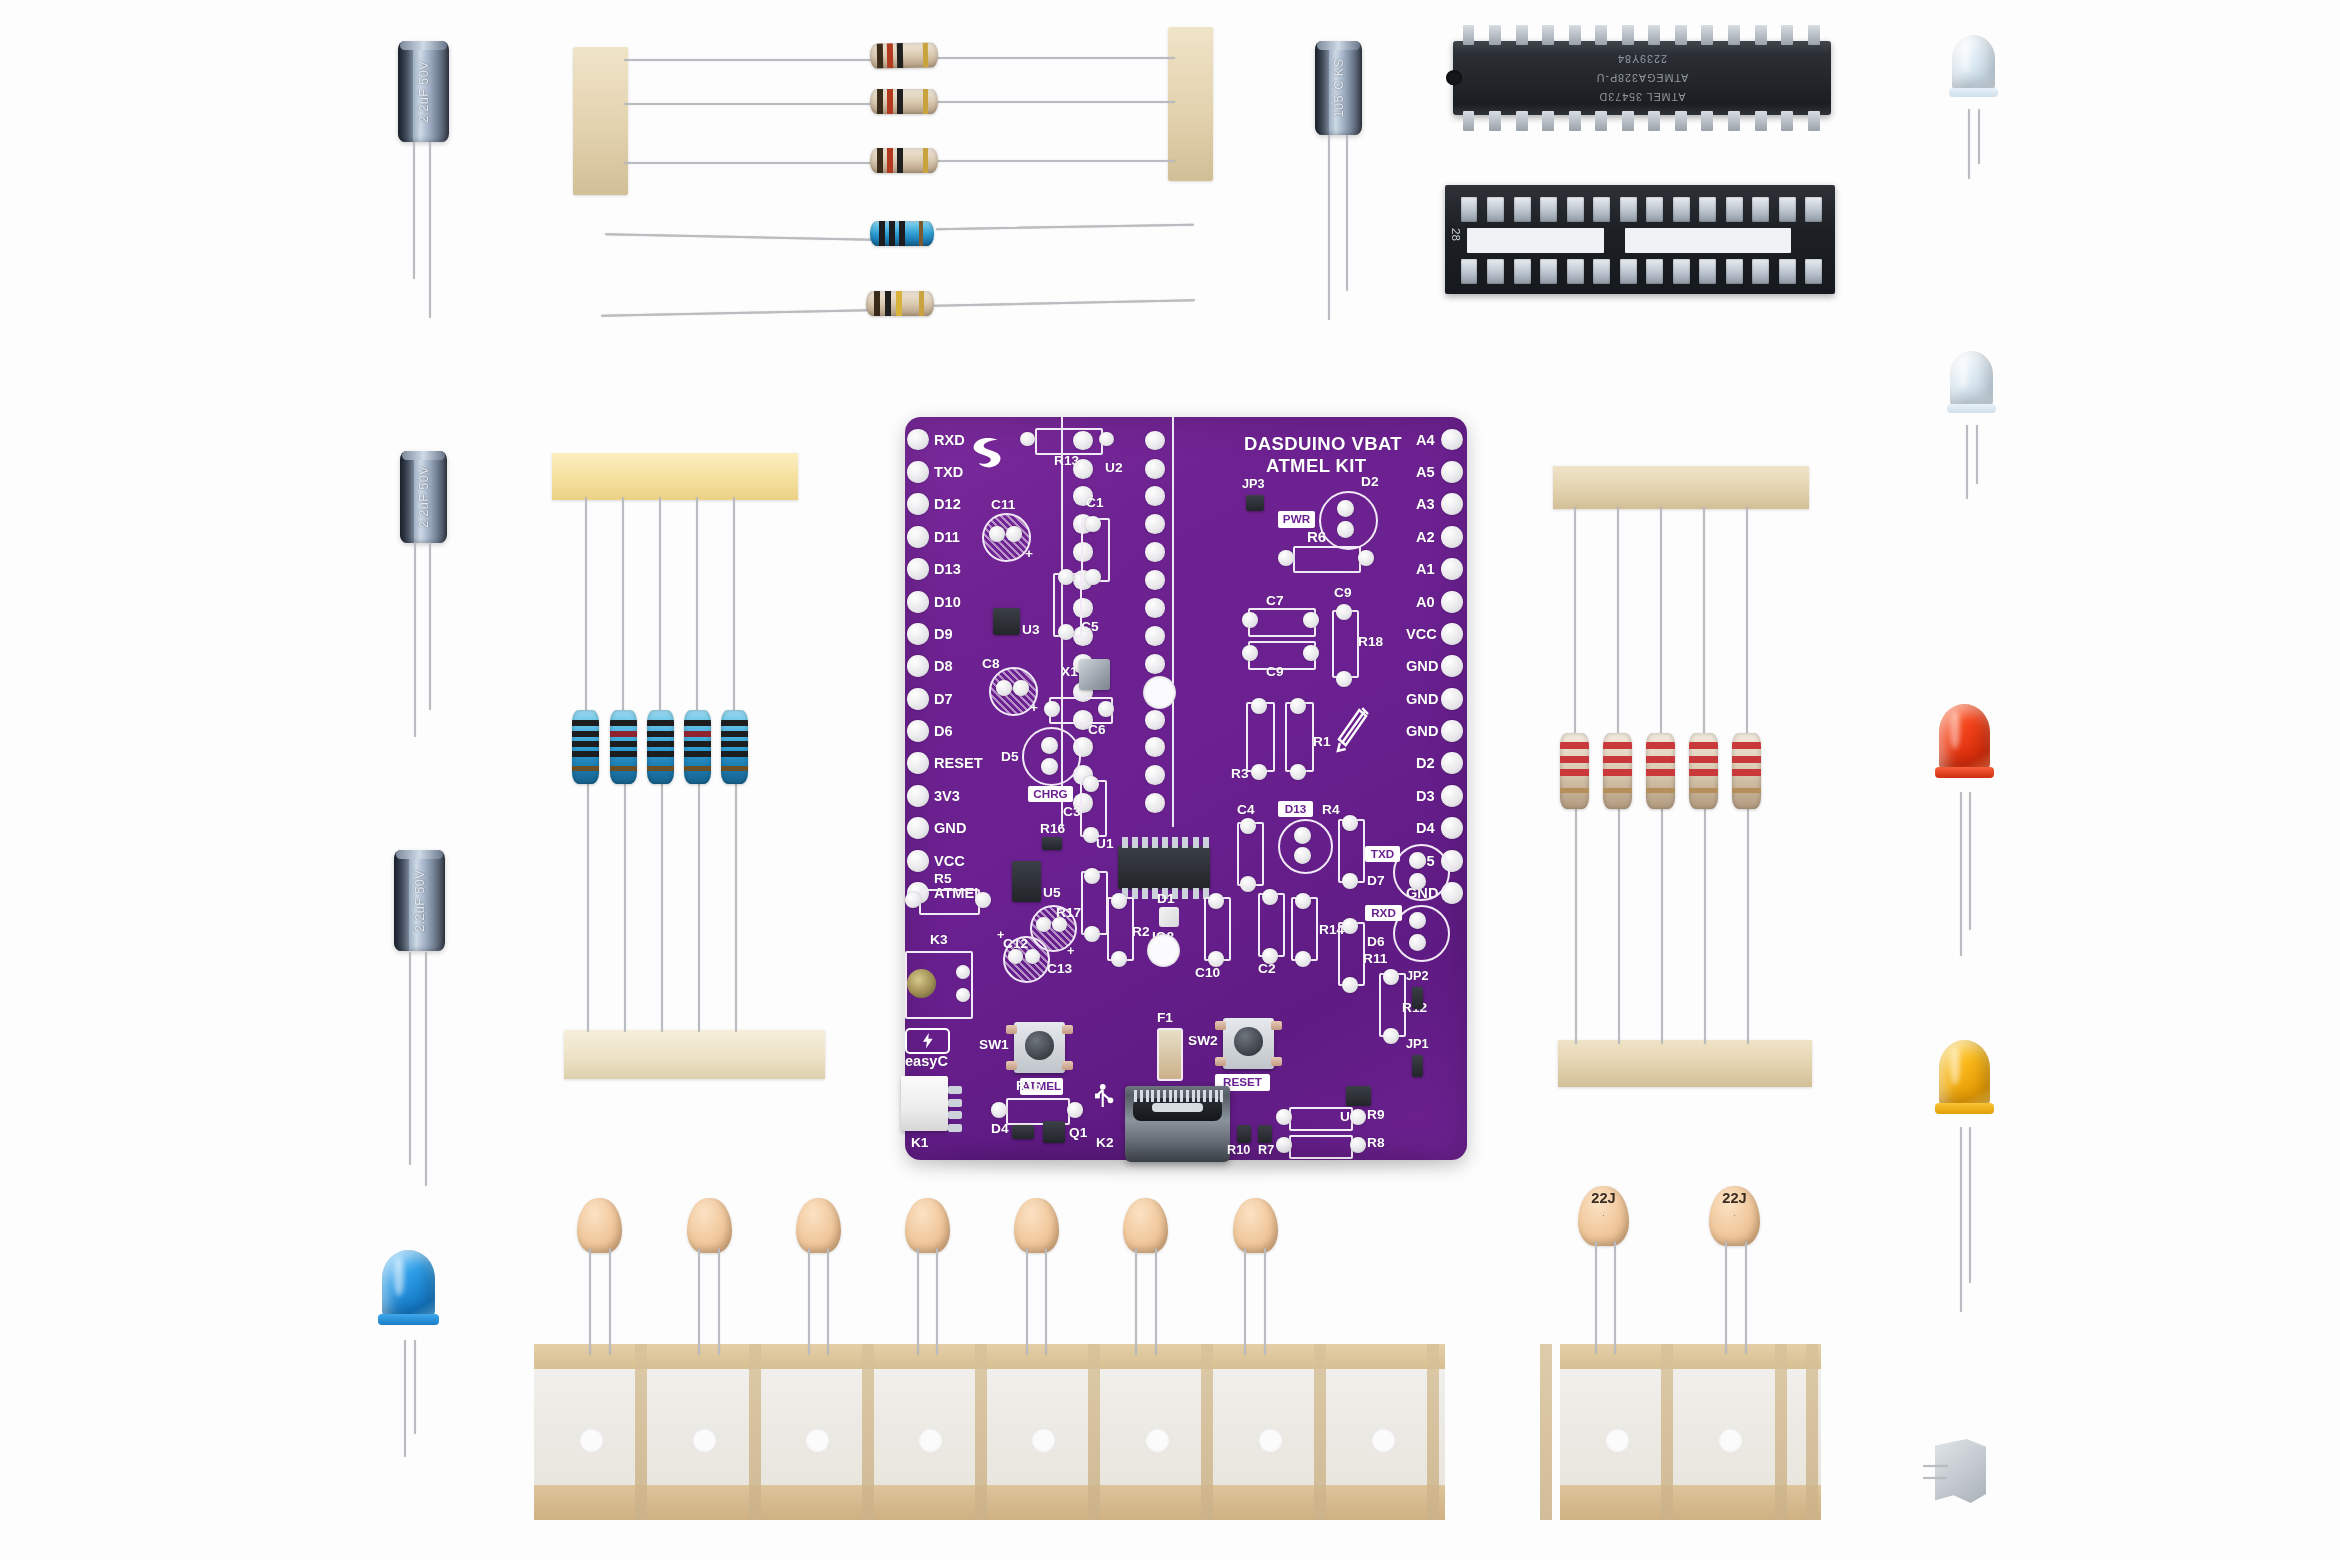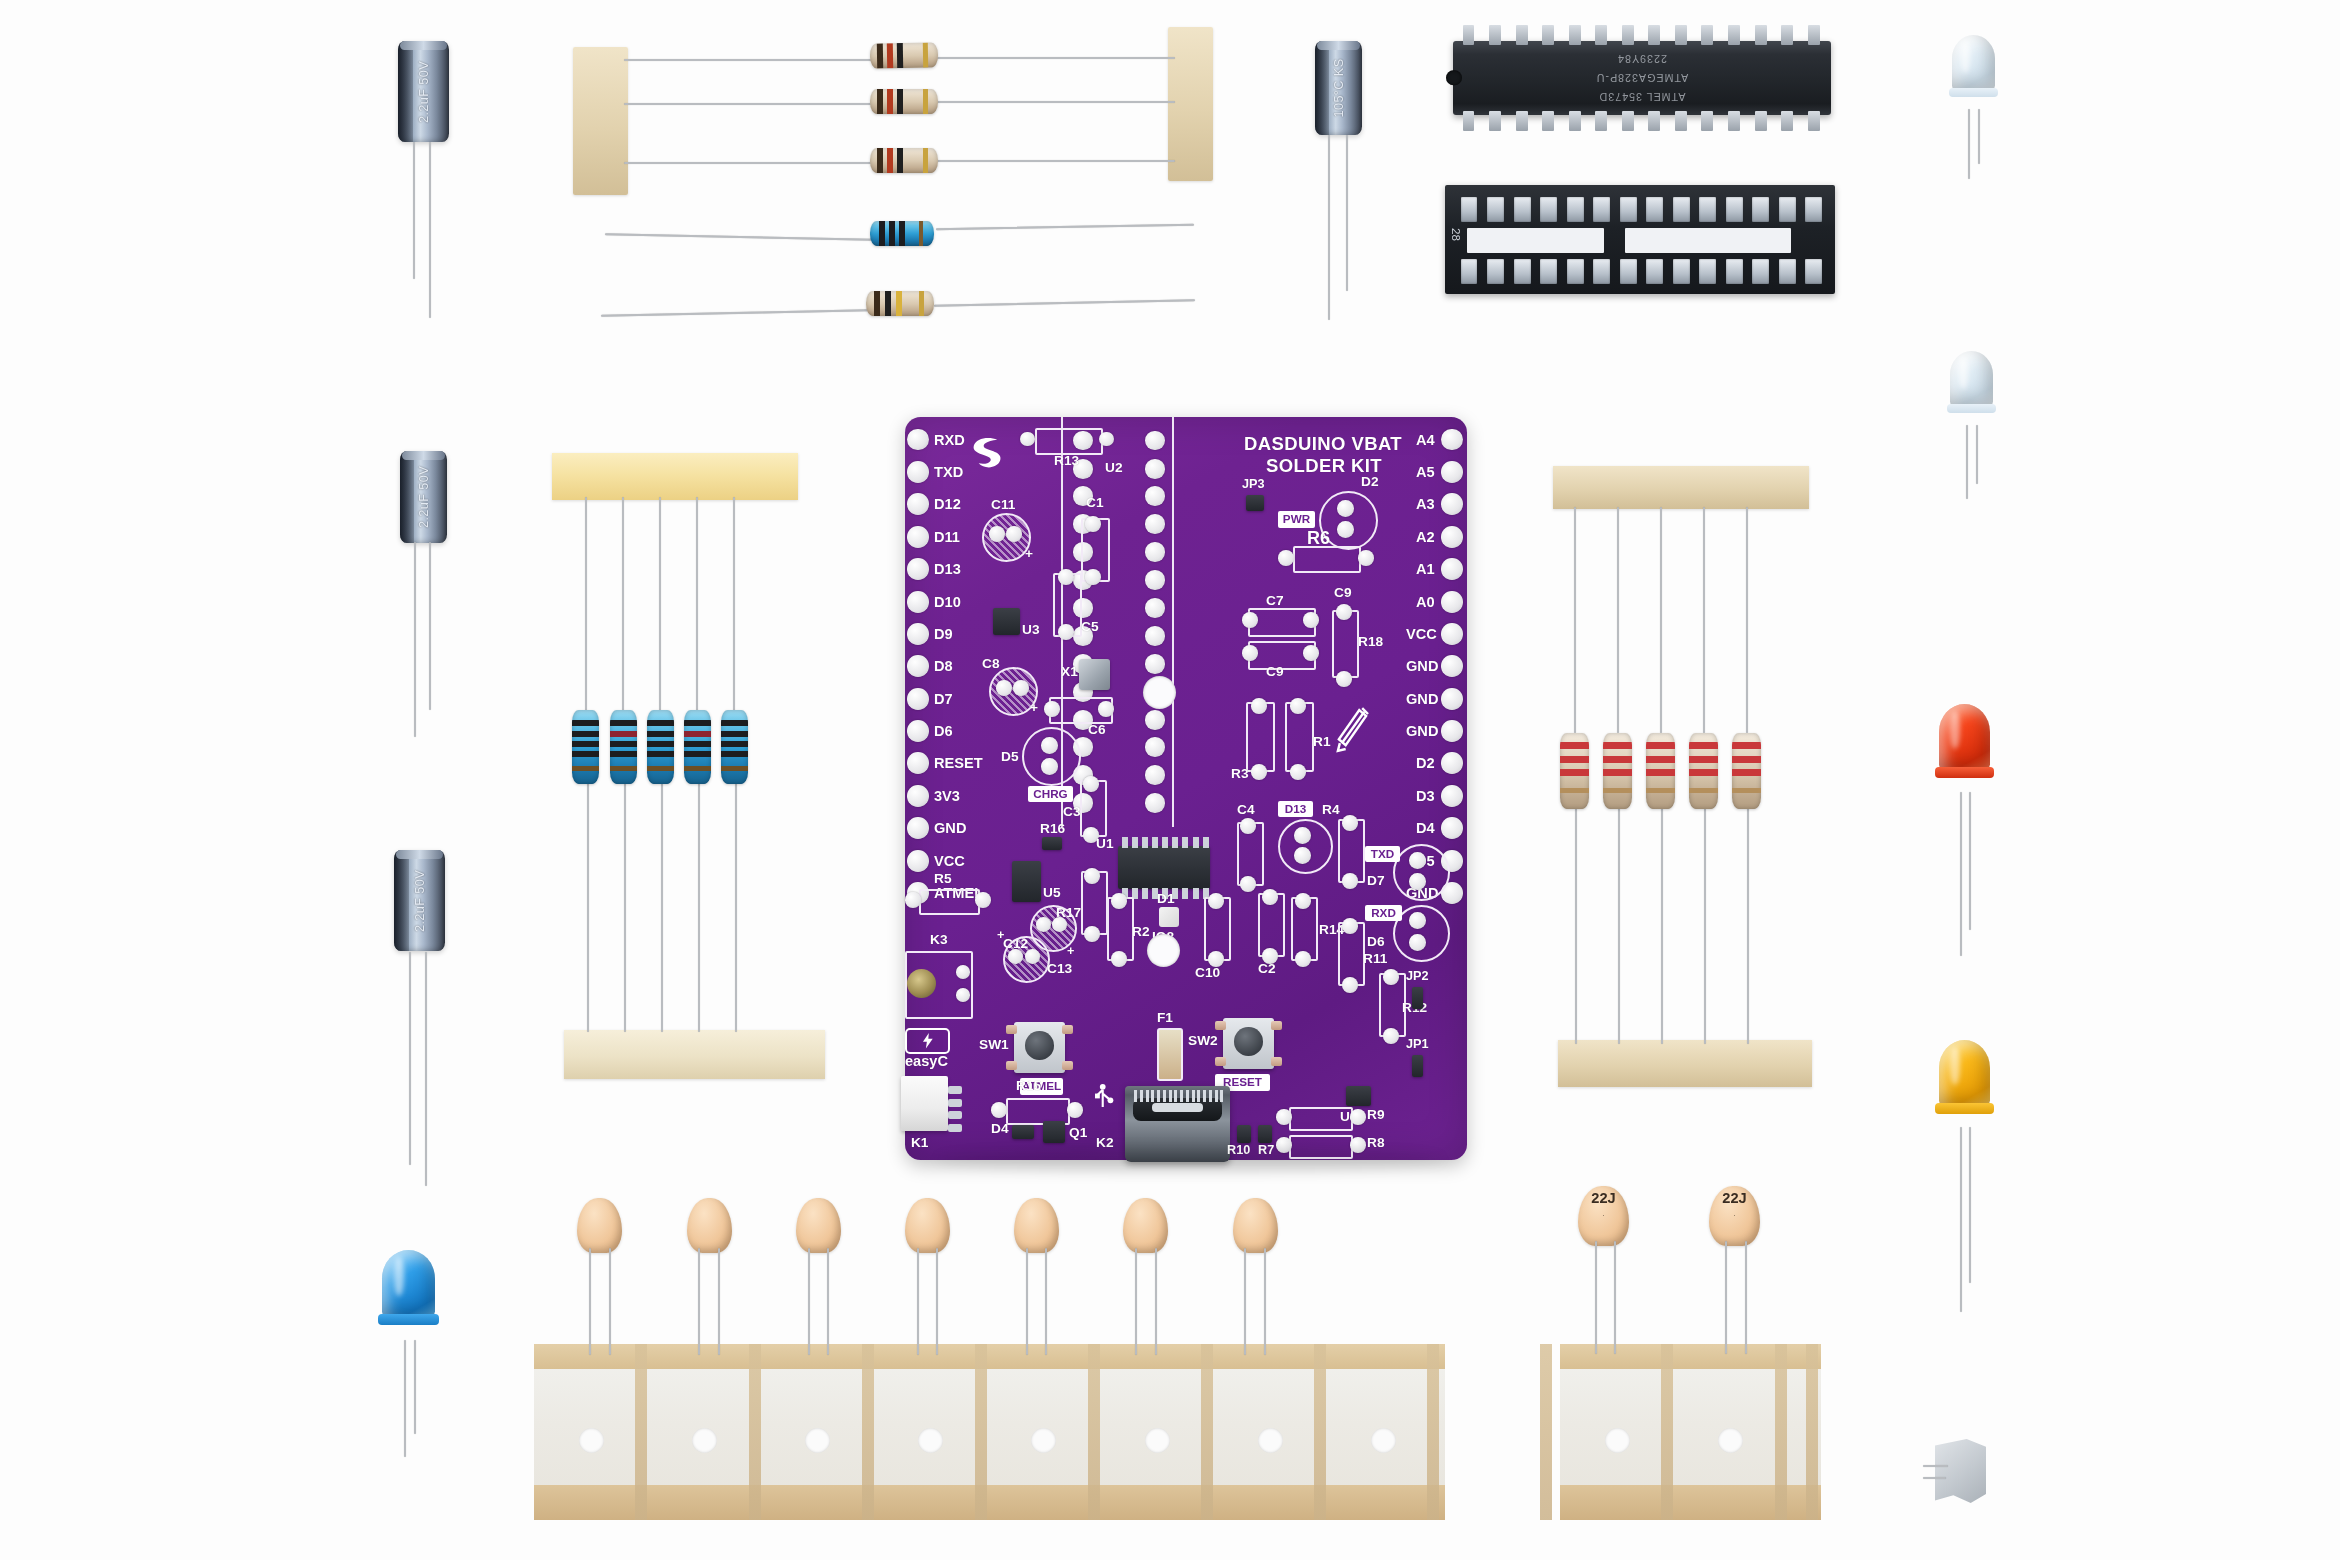--- a/index.html
+++ b/index.html
@@ -533,21 +533,21 @@
     <div class="divider" style="left:267px;top:0;height:410px;"></div>
 
     <div class="logo" style="left:60px;top:15.6px;">
       <svg width="43" height="43" viewBox="0 0 44 44" aria-hidden="true">
         <path d="M33 7 C25 3 11 5 9 13 C7 21 21 22 25 25 C29 28 24 33 14 31
                  C19 37 33 37 36 28 C39 19 24 18 20 15 C17 12 22 8 33 7 Z" fill="#ffffff"></path>
       </svg>
     </div>
 
     <div class="silk" style="left:339px;top:15.6px;font-size:18.5px;letter-spacing:0.4px;">DASDUINO VBAT</div>
-    <div class="silk" style="left:361px;top:38px;font-size:18.5px;letter-spacing:0.4px;">SOLDER KIT</div>
+    <div class="silk" style="left:361px;top:38px;font-size:18.5px;letter-spacing:0.4px;">ATMEL KIT</div>
 
     <div id="pcb-left-pins">
         <div class="pad" style="left:2px;top:11.7px;width:21.5px;height:21.5px;"></div>
         <div class="silk" style="left:29px;top:14.6px;font-size:14.6px;">RXD</div>
         <div class="pad" style="left:2px;top:44px;width:21.5px;height:21.5px;"></div>
         <div class="silk" style="left:29px;top:47px;font-size:14.6px;">TXD</div>
         <div class="pad" style="left:2px;top:76px;width:21.5px;height:21.5px;"></div>
         <div class="silk" style="left:29px;top:79px;font-size:14.6px;">D12</div>
         <div class="pad" style="left:2px;top:109px;width:21.5px;height:21.5px;"></div>
         <div class="silk" style="left:29px;top:112px;font-size:14.6px;">D11</div>
@@ -947,21 +947,21 @@
     </div>
     <div style="position:absolute;left:414px;top:74px;width:55px;height:55px;
          border:2px solid #f2eaf7;border-radius:50%;"></div>
     <div class="pad" style="left:432px;top:83px;width:16.6px;height:16.6px;"></div>
     <div class="pad" style="left:432px;top:104px;width:16.6px;height:16.6px;"></div>
     <div class="silk" style="left:456px;top:57px;font-size:13.7px;">D2</div>
 
     <div class="outline" style="left:388px;top:129px;width:64px;height:23.4px;"></div>
     <div class="pad" style="left:373px;top:133px;width:15.6px;height:15.6px;"></div>
     <div class="pad" style="left:453px;top:133px;width:15.6px;height:15.6px;"></div>
-    <div class="silk" style="left:402px;top:111px;font-size:18px;">R6</div>
+    <div class="silk" style="left:402px;top:111px;font-size:15px;">R6</div>
 
     <div class="outline" style="left:343px;top:191px;width:64px;height:25px;"></div>
     <div class="pad" style="left:337px;top:195px;width:15.6px;height:15.6px;"></div>
     <div class="pad" style="left:398px;top:195px;width:15.6px;height:15.6px;"></div>
     <div class="silk" style="left:361px;top:176px;font-size:13.7px;">C7</div>
 
     <div class="outline" style="left:343px;top:224px;width:64px;height:25px;"></div>
     <div class="pad" style="left:337px;top:228px;width:15.6px;height:15.6px;"></div>
     <div class="pad" style="left:398px;top:228px;width:15.6px;height:15.6px;"></div>
     <div class="silk" style="left:361px;top:247px;font-size:13.7px;">C9</div>

